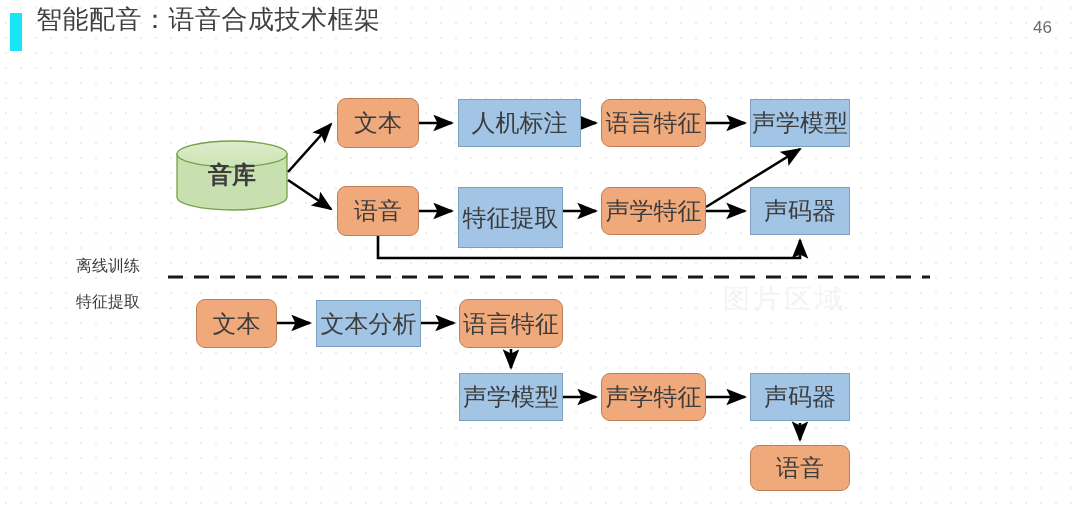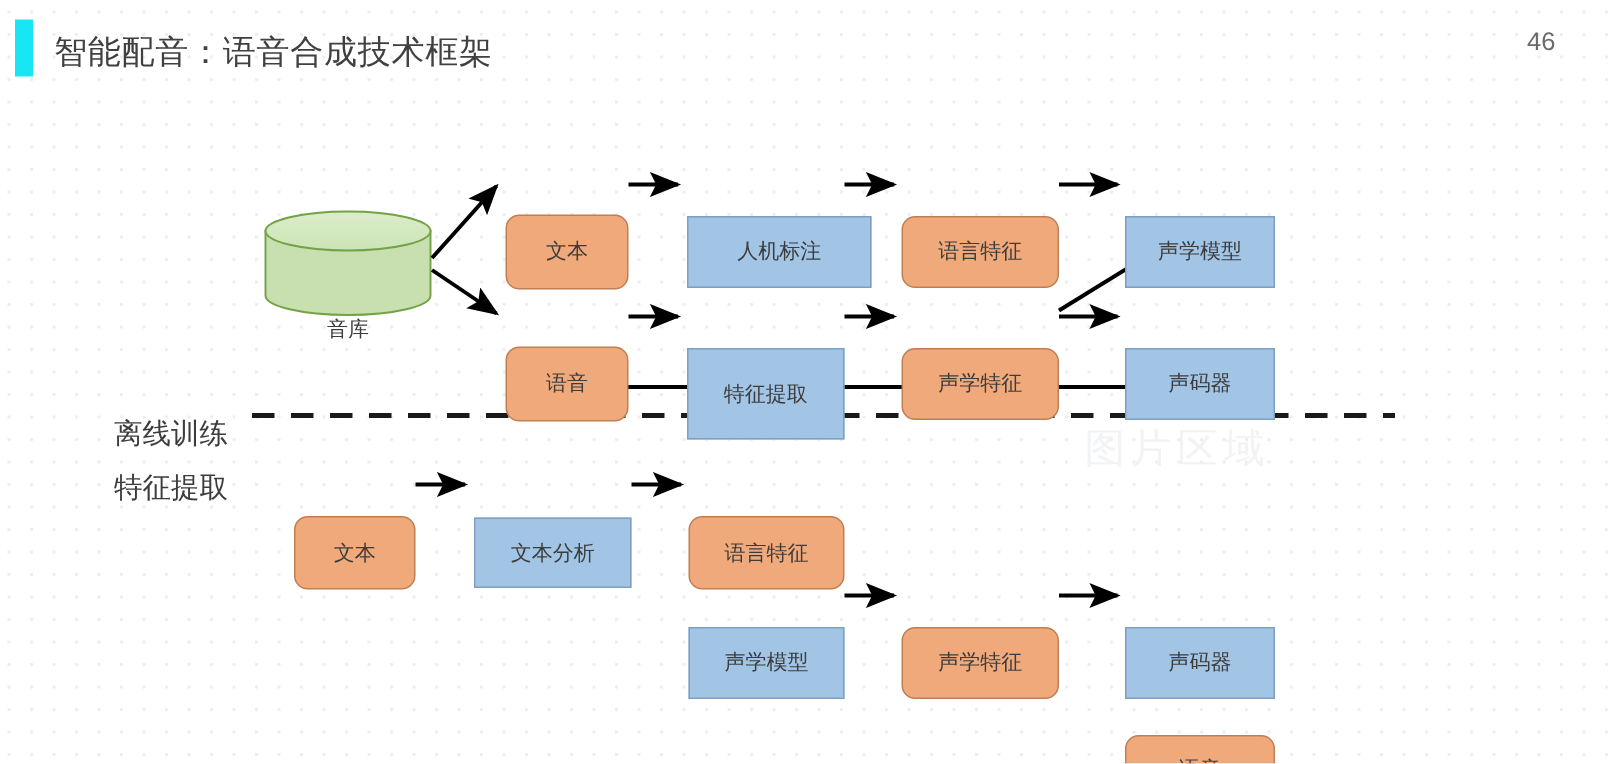--- a/index.html
+++ b/index.html
@@ -27,31 +27,31 @@
     position: absolute;
     left: 10px;
     top: 13px;
     width: 12px;
     height: 38px;
     background: #18e6f4;
   }
   #page-title {
     position: absolute;
     left: 36px;
-    top: 16px;
+    top: 0;
     height: 38px;
     line-height: 38px;
-    font-size: 22px;
+    font-size: 26px;
     color: #404040;
     letter-spacing: 0.5px;
     white-space: nowrap;
   }
   #page-number {
     position: absolute;
-    right: 43px;
+    right: 28px;
     top: 18px;
     font-size: 17px;
     color: #6b6b6b;
   }
 
   
   #watermark {
     position: absolute;
     left: 723px;
     top: 281px;
@@ -71,45 +71,43 @@
     height: 509px;
   }
 
   
   .node {
     position: absolute;
     box-sizing: border-box;
     display: flex;
     align-items: center;
     justify-content: center;
-    font-size: 14px;
+    font-size: 24px;
     color: #3c3c3c;
     white-space: nowrap;
     z-index: 3;
-    margin-top: 45px;
   }
   .node.orange {
     background: #f0a97a;
     border: 1px solid #bf7f54;
     border-radius: 9px;
   }
   .node.blue {
     background: #a2c5e6;
     border: 1px solid #7e9fc0;
     border-radius: 0;
   }
 
   
   .phase-label {
     position: absolute;
-    font-size: 19px;
+    font-size: 16px;
     color: #3c3c3c;
     white-space: nowrap;
     z-index: 3;
-    margin-top: 20px;
   }
 </style>
 </head>
 <body>
 
 <div id="slide">
 
   <div id="title-accent-bar"></div>
   <div id="page-title">智能配音：语音合成技术框架</div>
   <div id="page-number">46</div>
@@ -163,21 +161,21 @@
     <line x1="563" y1="397" x2="596" y2="397" stroke="#000" stroke-width="2.6" marker-end="url(#ah)"></line>
 
     <line x1="706" y1="397" x2="745" y2="397" stroke="#000" stroke-width="2.6" marker-end="url(#ah)"></line>
 
     <line x1="800" y1="423" x2="800" y2="440" stroke="#000" stroke-width="2.6" marker-end="url(#ah)"></line>
   </svg>
 
   <div class="phase-label" style="left:76px; top:256px;">离线训练</div>
   <div class="phase-label" style="left:76px; top:292px;">特征提取</div>
 
-  <div class="node" style="left:177px; top:155px; width:110px; height:40px;">音库</div>
+  <div class="node" style="left:177px; top:155px; width:110px; height:40px;font-weight:bold;">音库</div>
 
   <div class="node orange" style="left:337px; top:98px; width:82px; height:50px;">文本</div>
   <div class="node blue" style="left:458px; top:99px; width:123px; height:48px;">人机标注</div>
   <div class="node orange" style="left:601px; top:99px; width:105px; height:48px;">语言特征</div>
   <div class="node blue" style="left:750px; top:99px; width:100px; height:48px;">声学模型</div>
 
   <div class="node orange" style="left:337px; top:186px; width:82px; height:50px;">语音</div>
   <div class="node blue" style="left:458px; top:187px; width:105px; height:61px;">特征提取</div>
   <div class="node orange" style="left:601px; top:187px; width:105px; height:48px;">声学特征</div>
   <div class="node blue" style="left:750px; top:187px; width:100px; height:48px;">声码器</div>

